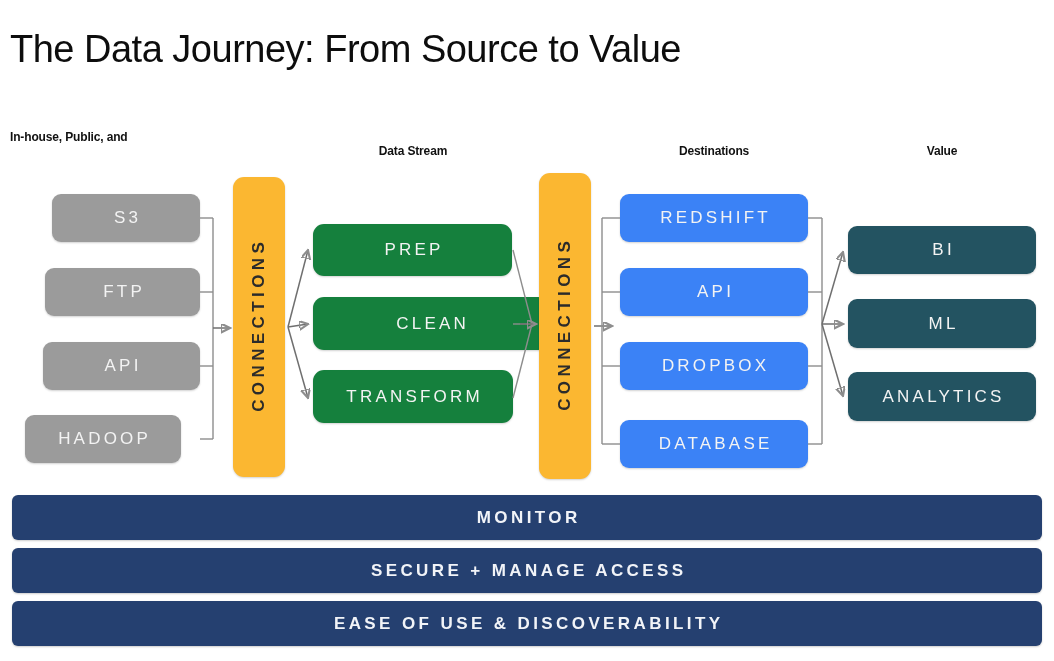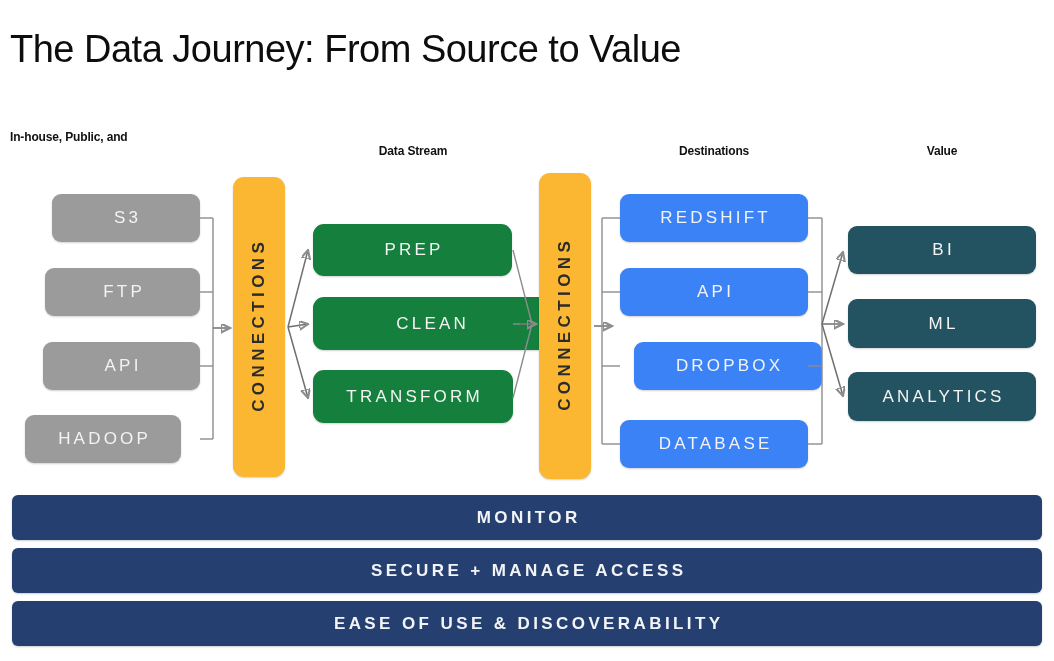--- a/index.html
+++ b/index.html
@@ -167,21 +167,21 @@
   <div class="pillar" style="left:539px; top:173px; width:52px; height:306px;">
     <span>CONNECTIONS</span>
   </div>
 
   <div class="node destination" style="left:620px; top:194px; width:188px; height:48px;">
     <span>REDSHIFT</span>
   </div>
   <div class="node destination" style="left:620px; top:268px; width:188px; height:48px;">
     <span>API</span>
   </div>
-  <div class="node destination" style="left:620px; top:342px; width:188px; height:48px;margin-left:14px;">
+  <div class="node destination" style="left:620px; top:342px; width:188px; height:48px;">
     <span>DROPBOX</span>
   </div>
   <div class="node destination" style="left:620px; top:420px; width:188px; height:48px;">
     <span>DATABASE</span>
   </div>
 
   <div class="node value" style="left:848px; top:226px; width:188px; height:48px;">
     <span>BI</span>
   </div>
   <div class="node value" style="left:848px; top:299px; width:188px; height:49px;">

